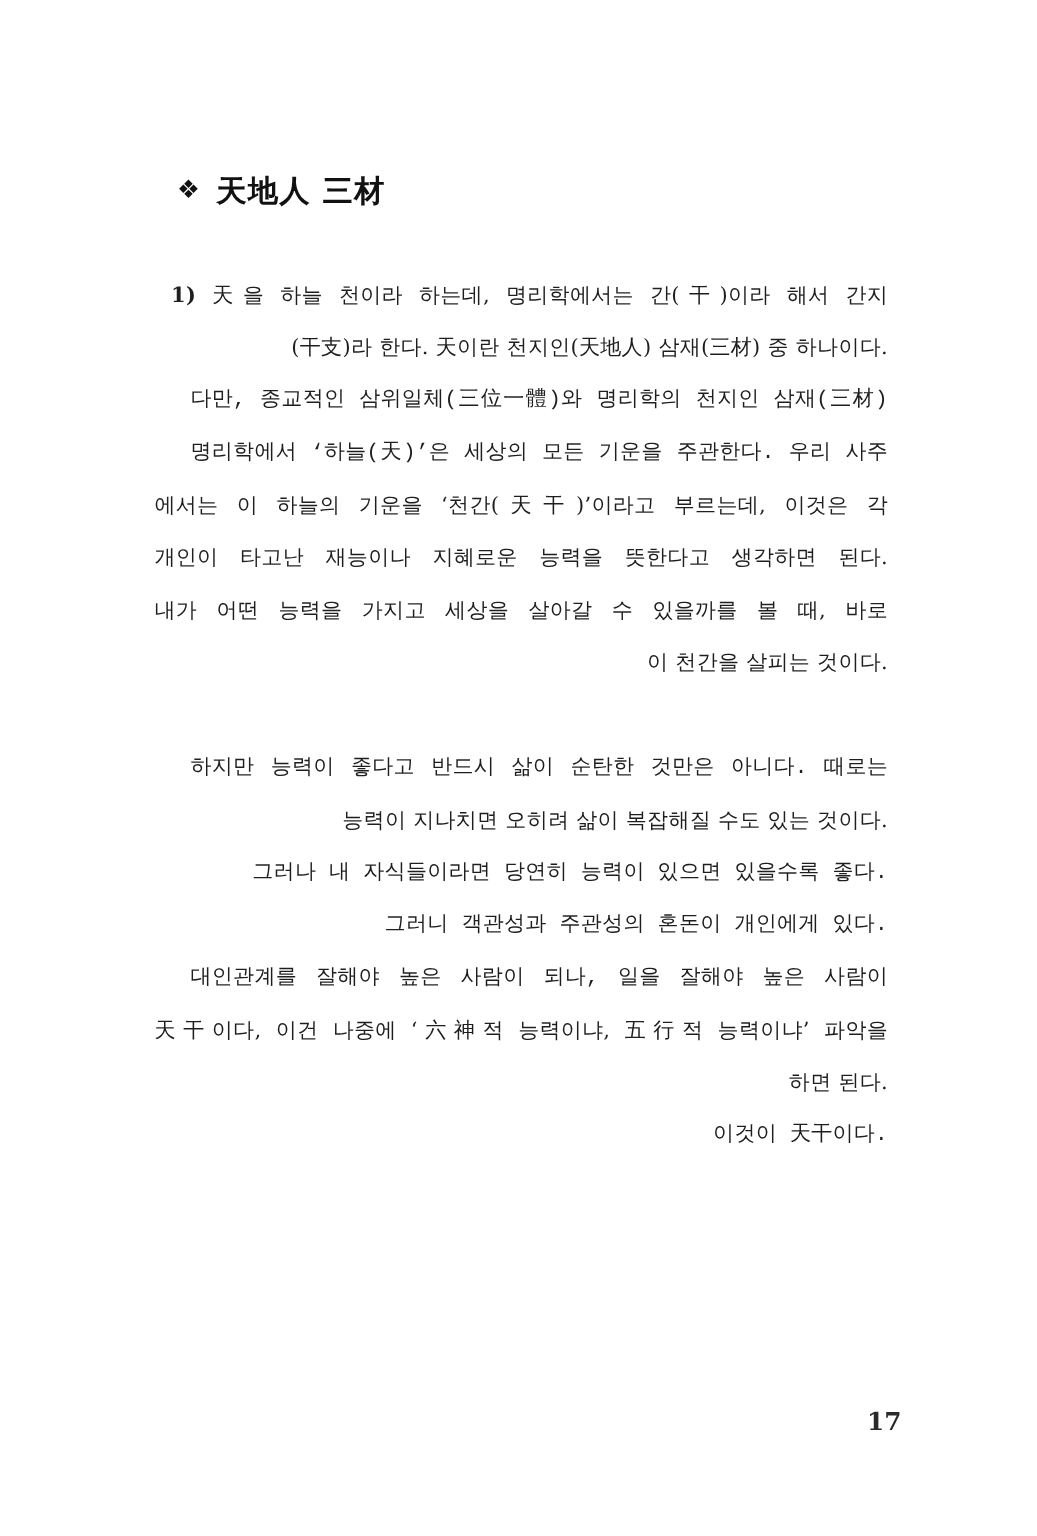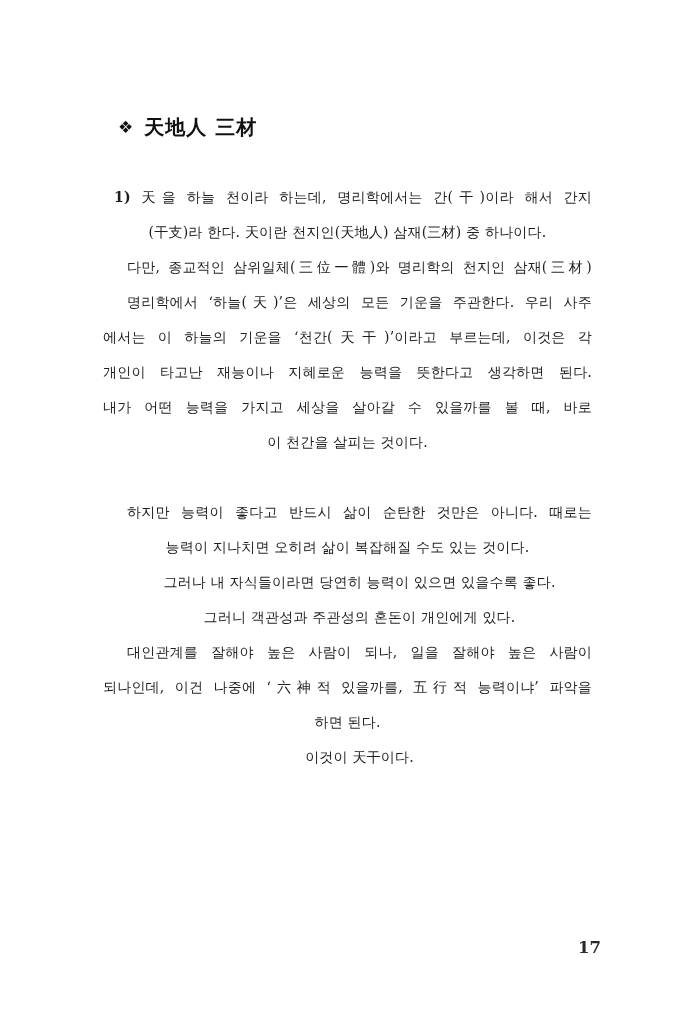--- a/index.html
+++ b/index.html
@@ -19,23 +19,23 @@
     font-weight:bold; font-size:20px; color:#111;
     letter-spacing:1px;
     white-space:nowrap;
   }
   .heading .bullet { font-size:17px; letter-spacing:0; transform:translateY(-1px); }
   .body-text {
     position:absolute; left:103px; top:180px; width:489px;
     font-size:14px; line-height:35px;
     letter-spacing:0.2px;
   }
-  .line { height:35px; text-align:center; }
+  .line { height:35px; text-align:right; }
   .line.j { text-align:justify; text-align-last:justify; }
-  .line.in { text-indent:24px; }
+  .line.in { text-indent:24px;font-family:Liberation Mono, monospace; }
   .line.in-num { text-indent:11px; }
   .line b { font-weight:bold; }
   .footer-left {
     position:absolute; left:113px; top:941px;
     font-size:13.5px; color:#333; letter-spacing:0.5px;
     white-space:nowrap;
   }
   .page-num {
     position:absolute; left:578px; top:938px;
     font-size:16.5px; color:#2a2a2a;font-weight:bold;
@@ -59,20 +59,20 @@
       <div class="line j">에서는 이 하늘의 기운을 ‘천간(天干)’이라고 부르는데, 이것은 각</div>
       <div class="line j">개인이 타고난 재능이나 지혜로운 능력을 뜻한다고 생각하면 된다.</div>
       <div class="line j">내가 어떤 능력을 가지고 세상을 살아갈 수 있을까를 볼 때, 바로</div>
       <div class="line">이 천간을 살피는 것이다.</div>
       <div class="line"></div>
       <div class="line j in">하지만 능력이 좋다고 반드시 삶이 순탄한 것만은 아니다. 때로는</div>
       <div class="line">능력이 지나치면 오히려 삶이 복잡해질 수도 있는 것이다.</div>
       <div class="line in">그러나 내 자식들이라면 당연히 능력이 있으면 있을수록 좋다.</div>
       <div class="line in">그러니 객관성과 주관성의 혼돈이 개인에게 있다.</div>
       <div class="line j in">대인관계를 잘해야 높은 사람이 되나, 일을 잘해야 높은 사람이</div>
-      <div class="line j">되나인데, 이건 나중에 ‘六神적 있을까를, 五行적 능력이냐’ 파악을</div>
+      <div class="line j">天干이다, 이건 나중에 ‘六神적 능력이냐, 五行적 능력이냐’ 파악을</div>
       <div class="line">하면 된다.</div>
       <div class="line in">이것이 天干이다.</div>
     </div>
 
   <div class="page-num">17</div>
 
 </div>
 
 </body></html>

